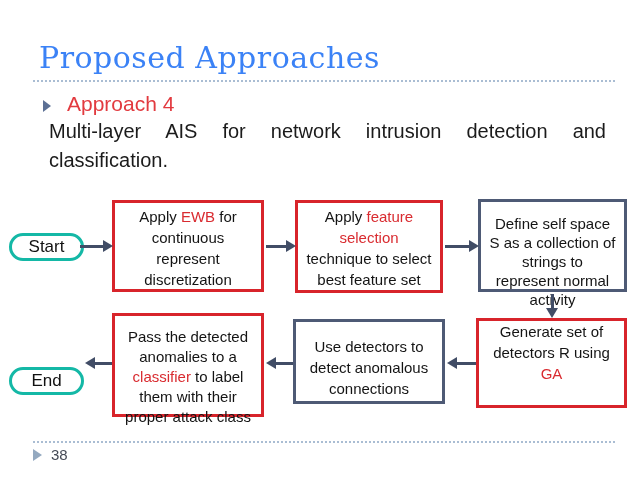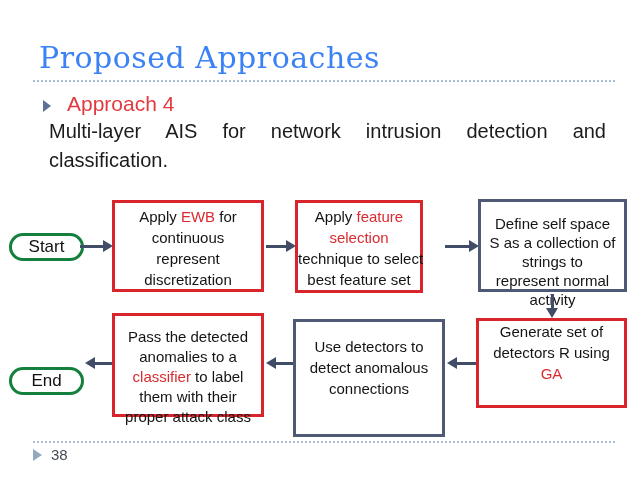--- a/index.html
+++ b/index.html
@@ -19,21 +19,21 @@
   
   .tri-right{width:0;height:0;border-style:solid;border-color:transparent;}
   .bullet-tri{position:absolute;left:43px;top:100px;border-width:6px 0 6px 8px;border-left-color:#5c7095;}
   .approach{position:absolute;left:67px;top:92px;font-size:21px;color:#e23a3f;}
   .bodytext{
     position:absolute;left:49px;top:117px;width:557px;
     font-size:20px;line-height:29px;color:#1b1b1b;text-align:justify;
   }
   
   .stadium{
-    position:absolute;width:75px;height:28px;border:3px solid #15803d;border-radius:15px;
+    position:absolute;width:75px;height:28px;border:3px solid #14b8a6;border-radius:15px;
     background:#fff;display:flex;align-items:center;justify-content:center;
     font-size:17px;color:#111;box-sizing:border-box;
   }
   .fbox{
     position:absolute;background:#fff;box-sizing:border-box;text-align:center;
     font-size:15px;color:#141414;
   }
   .fbox.red{border:3px solid #d8242b;}
   .fbox.slate{border:3px solid #4e5a75;}
   .bl{white-space:nowrap;}
@@ -65,42 +65,42 @@
     <span>Start</span>
   </div>
 
   <div class="fbox red" style="left:112px;top:200px;width:152px;height:92px;line-height:21px;padding-top:3px;">
     <div class="bl"><span>Apply </span><span class="r">EWB</span><span> for</span></div>
     <div class="bl">continuous</div>
     <div class="bl">represent</div>
     <div class="bl">discretization</div>
   </div>
 
-  <div class="fbox red" style="left:295px;top:200px;width:128px;height:93px;line-height:21px;padding-top:3px;">
+  <div class="fbox red" style="left:295px;top:200px;width:148px;height:93px;line-height:21px;padding-top:3px;">
     <div class="bl"><span>Apply </span><span class="r">feature</span></div>
     <div class="bl"><span class="r">selection</span></div>
     <div class="bl">technique to select</div>
     <div class="bl">best feature set</div>
   </div>
 
   <div class="fbox slate" style="left:478px;top:199px;width:149px;height:93px;line-height:19px;padding-top:12px;">
     <div class="bl">Define self space</div>
     <div class="bl">S as a collection of</div>
     <div class="bl">strings to</div>
     <div class="bl">represent normal</div>
     <div class="bl">activity</div>
   </div>
 
   <div class="fbox red" style="left:476px;top:318px;width:151px;height:90px;line-height:21px;padding-top:0;">
     <div class="bl">Generate set of</div>
     <div class="bl">detectors R using</div>
     <div class="bl"><span class="r">GA</span></div>
   </div>
 
-  <div class="fbox slate" style="left:293px;top:319px;width:152px;height:118px;line-height:21px;padding-top:14px;">
+  <div class="fbox slate" style="left:293px;top:319px;width:152px;height:85px;line-height:21px;padding-top:14px;">
     <div class="bl">Use detectors to</div>
     <div class="bl">detect anomalous</div>
     <div class="bl">connections</div>
   </div>
 
   <div class="fbox red" style="left:112px;top:313px;width:152px;height:104px;line-height:20px;padding-top:11px;">
     <div class="bl">Pass the detected</div>
     <div class="bl">anomalies to a</div>
     <div class="bl"><span class="r">classifier</span><span> to label</span></div>
     <div class="bl">them with their</div>

